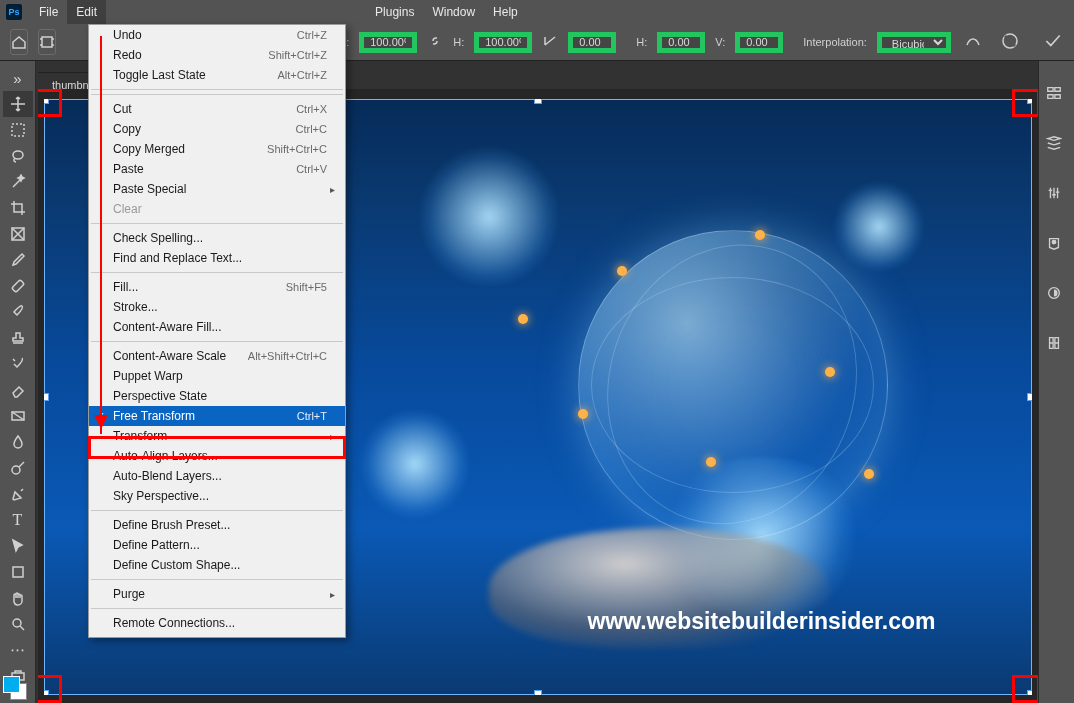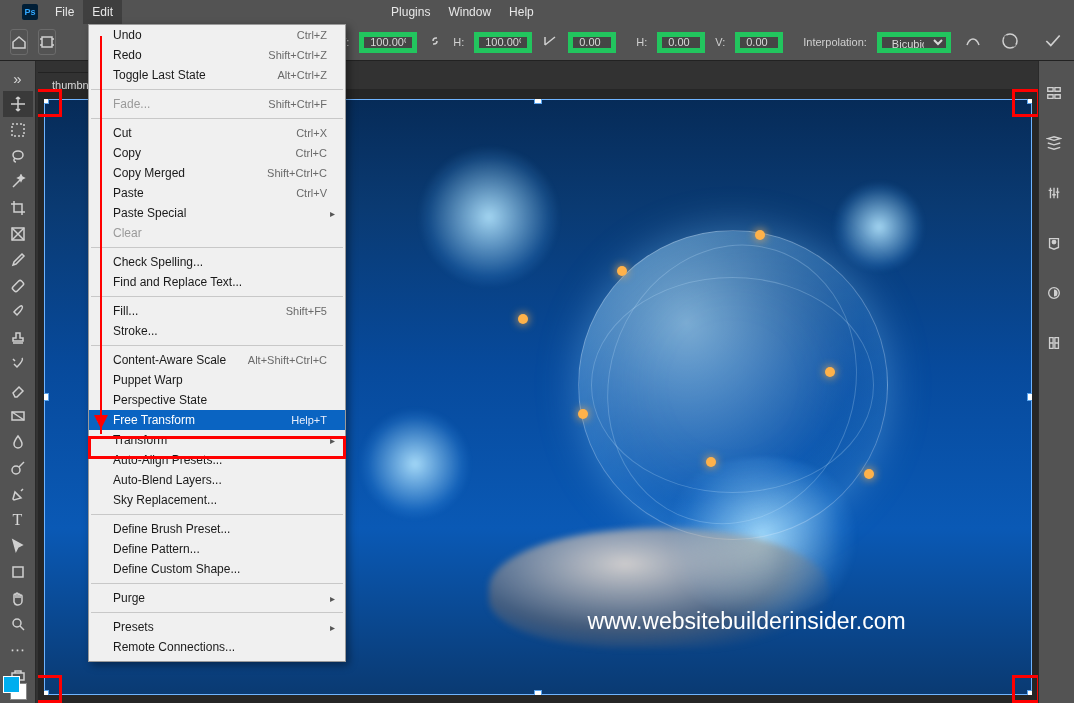--- a/index.html
+++ b/index.html
@@ -1,17 +1,17 @@
 <!DOCTYPE html>
 <html><head>
 <meta charset="utf-8">
 <style>
 *{margin:0;padding:0;box-sizing:border-box;font-family:"Segoe UI",Arial,sans-serif;user-select:none}
 body{width:1074px;height:703px;background:#323232;overflow:hidden;position:relative}
-.menubar{height:24px;background:#535353;display:flex;align-items:center;padding-left:22px;color:#e8e8e8;font-size:12px}
+.menubar{height:24px;background:#535353;display:flex;align-items:center;padding-left:6px;color:#e8e8e8;font-size:12px}
 .ps-logo{width:16px;height:16px;background:#001e36;border-radius:2px;display:flex;align-items:center;justify-content:center;color:#31a8ff;font-size:9px;font-weight:bold;margin-right:8px}
 .menu-item{padding:0 9px;height:24px;display:flex;align-items:center;cursor:pointer}
 .menu-item.active{background:#3f3f3f}
 .optbar{height:37px;background:#535353;border-bottom:1px solid #222;display:flex;align-items:center;padding:0 10px;gap:10px;color:#d0d0d0;font-size:11px}
 .opt-icon{width:26px;height:26px;display:flex;align-items:center;justify-content:center;border:1px solid #6b6b6b;border-radius:3px}
 .opt-input{background:#454545;border:5px solid #22c55e;color:#d8d8d8;height:21px;padding:0 6px;font-size:11px;width:58px}
 .opt-sep{width:1px;height:24px;background:#3f3f3f}
 .tabbar{position:absolute;left:38px;top:70px;height:28px;display:flex;align-items:center}
 .tab{background:#323232;color:#d8d8d8;font-size:11px;padding:6px 14px;border-top:1px solid #222}
 .tool-col{position:absolute;left:0;top:61px;width:36px;bottom:0;background:#535353;border-right:1px solid #2a2a2a;display:flex;flex-direction:column;align-items:center;padding-top:4px;gap:0}
@@ -24,21 +24,21 @@
 .right-col .ri{width:22px;height:22px;color:#c8c8c8}
 .canvas-area{position:absolute;left:38px;right:36px;top:89px;bottom:0;background:#262626;overflow:hidden}
 .doc{position:absolute;left:6px;top:10px;right:6px;bottom:8px;background:linear-gradient(180deg,#062b58 0%,#0a3a72 18%,#074a9c 45%,#0a59b5 72%,#0a3a72 100%);overflow:hidden}
 .glow{position:absolute;border-radius:50%;background:radial-gradient(circle,rgba(180,230,255,.9) 0%,rgba(90,180,255,.15) 60%,transparent 72%);filter:blur(2px)}
 .globe{position:absolute;width:310px;height:310px;left:54%;top:22%;border-radius:50%;border:1px solid rgba(200,230,255,.4);background:radial-gradient(circle at 35% 30%,rgba(200,240,255,.6),rgba(40,120,210,.15) 60%,transparent 75%);box-shadow:0 0 40px rgba(140,210,255,.35),inset 0 0 80px rgba(120,200,255,.3)}
 .globe::before,.globe::after{content:"";position:absolute;border:1px solid rgba(200,230,255,.25);border-radius:50%}
 .globe::before{left:10%;top:4%;right:10%;bottom:4%;transform:rotate(18deg)}
 .globe::after{left:4%;top:15%;right:4%;bottom:15%}
 .node{position:absolute;width:10px;height:10px;background:#ffb24a;border-radius:50%;box-shadow:0 0 10px #ffb24a}
 .hand{position:absolute;left:45%;top:72%;width:340px;height:120px;background:radial-gradient(ellipse at 40% 30%,rgba(255,235,215,.8),rgba(150,120,95,.4) 55%,transparent 80%);border-radius:50% 50% 40% 40%;filter:blur(3px)}
-.url-text{position:absolute;left:55%;bottom:10%;color:#fff;font-size:23px;font-weight:400}
+.url-text{position:absolute;left:55%;bottom:10%;color:#fff;font-size:23px;font-weight:700}
 .big-text{position:absolute;left:8%;top:20%;color:#fff;font-size:88px;font-weight:800;line-height:1;letter-spacing:-2px}
 .sub-text{position:absolute;left:8%;top:68%;color:#fff;font-size:34px}
 .sel-border{position:absolute;left:0;top:0;right:0;bottom:0;border:1px solid #6fb4ff;pointer-events:none;box-shadow:0 0 0 1px rgba(0,0,0,.5)}
 .handle{position:absolute;width:8px;height:8px;background:#fff;border:1px solid #5aa5f0}
 .handle.tl{left:-4px;top:-4px}.handle.tr{right:-4px;top:-4px}.handle.bl{left:-4px;bottom:-4px}.handle.br{right:-4px;bottom:-4px}
 .handle.tm{left:calc(50% - 4px);top:-4px}.handle.bm{left:calc(50% - 4px);bottom:-4px}
 .handle.ml{left:-4px;top:calc(50% - 4px)}.handle.mr{right:-4px;top:calc(50% - 4px)}
 .redbox{position:absolute;border:3px solid #ff0000;width:28px;height:28px;pointer-events:none}
 .dropdown{position:absolute;left:88px;top:24px;width:258px;background:#f0f0f0;border:1px solid #9a9a9a;box-shadow:3px 3px 8px rgba(0,0,0,.4);font-size:12px;color:#1a1a1a;z-index:50;padding-bottom:4px}
 .dd-item{height:20px;display:flex;align-items:center;padding:0 18px 0 24px;position:relative;cursor:pointer}
@@ -304,24 +304,20 @@
     </div>
     <div class="dd-item">
       <span>Redo</span>
       <span class="shortcut">Shift+Ctrl+Z</span>
     </div>
     <div class="dd-item">
       <span>Toggle Last State</span>
       <span class="shortcut">Alt+Ctrl+Z</span>
     </div>
     <div class="dd-sep"></div>
-    <div class="dd-item disabled">
-      <span>Fade...</span>
-      <span class="shortcut">Shift+Ctrl+F</span>
-    </div>
     <div class="dd-sep"></div>
     <div class="dd-item">
       <span>Cut</span>
       <span class="shortcut">Ctrl+X</span>
     </div>
     <div class="dd-item">
       <span>Copy</span>
       <span class="shortcut">Ctrl+C</span>
     </div>
     <div class="dd-item">
@@ -345,66 +341,66 @@
     <div class="dd-item">
       <span>Find and Replace Text...</span>
     </div>
     <div class="dd-sep"></div>
     <div class="dd-item">
       <span>Fill...</span>
       <span class="shortcut">Shift+F5</span>
     </div>
     <div class="dd-item">
       <span>Stroke...</span>
+    </div>
+    <div class="dd-item">
+      <span>Content-Aware Fill...</span>
     </div>
     <div class="dd-sep"></div>
     <div class="dd-item">
       <span>Content-Aware Scale</span>
       <span class="shortcut">Alt+Shift+Ctrl+C</span>
     </div>
     <div class="dd-item">
       <span>Puppet Warp</span>
     </div>
     <div class="dd-item">
       <span>Perspective State</span>
     </div>
     <div class="dd-item highlighted">
       <span class="check">✓</span>
       <span>Free Transform</span>
-      <span class="shortcut">Help+T</span>
+      <span class="shortcut">Ctrl+T</span>
     </div>
     <div class="dd-item dd-sub">
       <span>Transform</span>
     </div>
     <div class="dd-item">
-      <span>Auto-Align Presets...</span>
+      <span>Auto-Align Layers...</span>
     </div>
     <div class="dd-item">
       <span>Auto-Blend Layers...</span>
     </div>
     <div class="dd-item">
-      <span>Sky Replacement...</span>
+      <span>Sky Perspective...</span>
     </div>
     <div class="dd-sep"></div>
     <div class="dd-item">
       <span>Define Brush Preset...</span>
     </div>
     <div class="dd-item">
       <span>Define Pattern...</span>
     </div>
     <div class="dd-item">
       <span>Define Custom Shape...</span>
     </div>
     <div class="dd-sep"></div>
     <div class="dd-item dd-sub">
       <span>Purge</span>
     </div>
     <div class="dd-sep"></div>
-    <div class="dd-item dd-sub">
-      <span>Presets</span>
-    </div>
     <div class="dd-item">
       <span>Remote Connections...</span>
     </div>
   </div>
 
 <div class="red-outline" style="left:88px;top:436px;width:258px;height:23px"></div>
 <div class="arrow"></div>
 
 </body></html>

